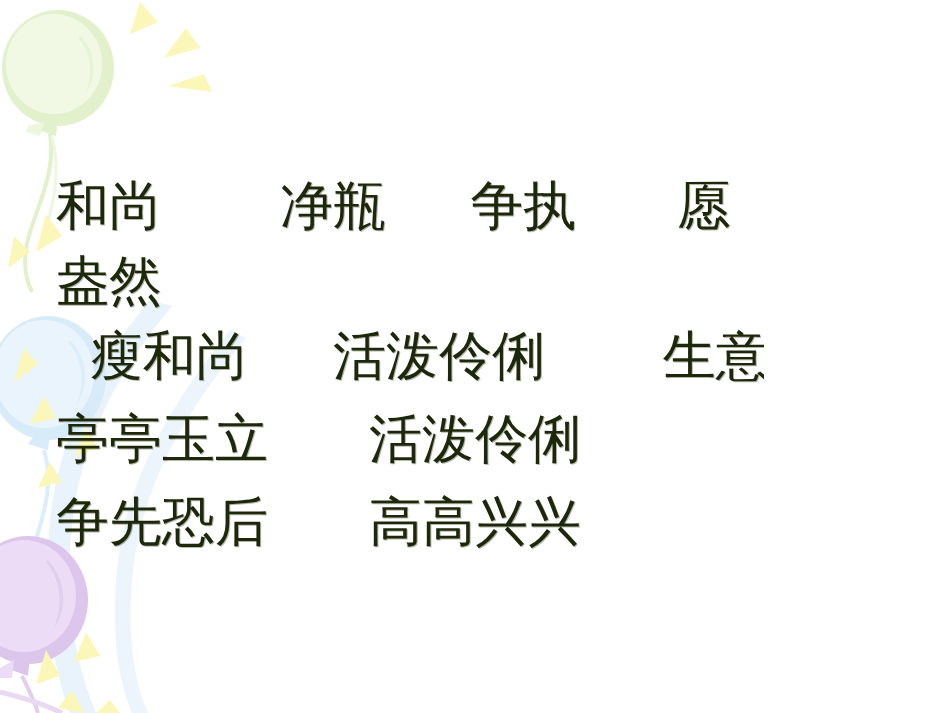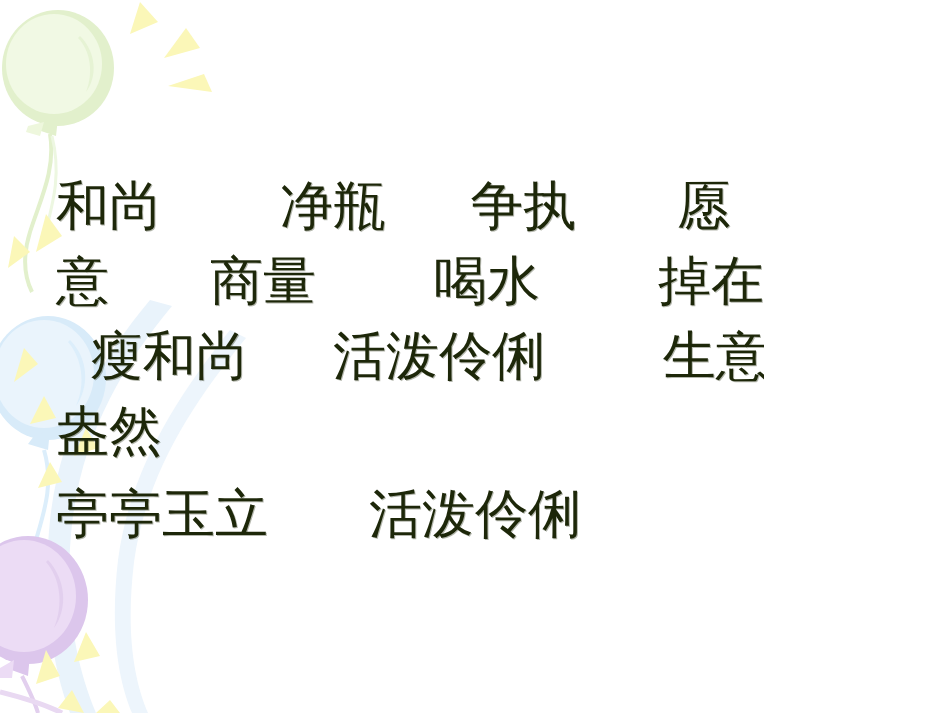--- a/index.html
+++ b/index.html
@@ -112,19 +112,19 @@
       <polygon points="86,632 100,656 74,662" fill="#fbf7b8"></polygon>
       <polygon points="46,650 60,676 36,684" fill="#fbf7b8"></polygon>
       <polygon points="72,690 84,713 58,708" fill="#fbf7b8"></polygon>
       <polygon points="110,700 120,713 96,713" fill="#fbf7b8"></polygon>
     </g>
 
   </svg>
 
   <div class="text-block">
     <div class="line">和尚       净瓶     争执      愿</div>
-    <div class="line">意      商量       喝水       掉在</div>
+    <div class="line">盎然</div>
     <div class="line">  瘦和尚     活泼伶俐       生意</div>
-    <div class="line">盎然</div>
     <div class="line gap-above">亭亭玉立      活泼伶俐</div>
+    <div class="line gap-above">争先恐后      高高兴兴</div>
   </div>
 
 </div>
 
 </body></html>

